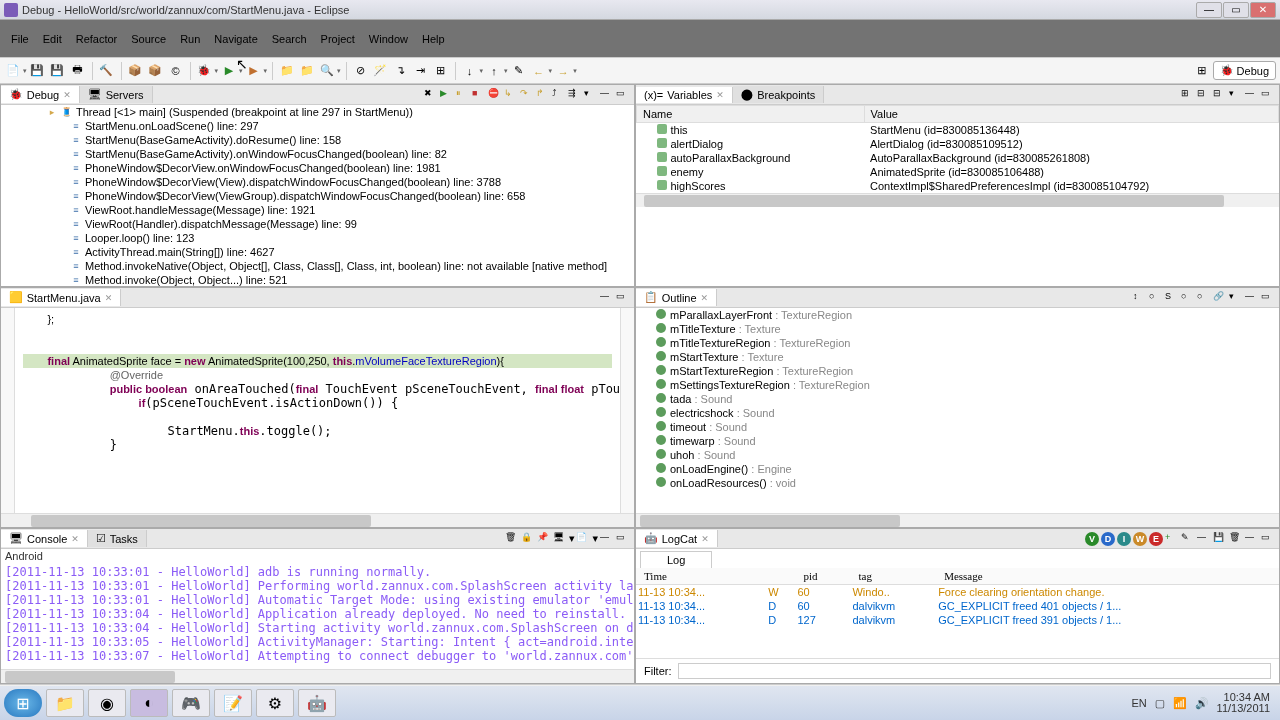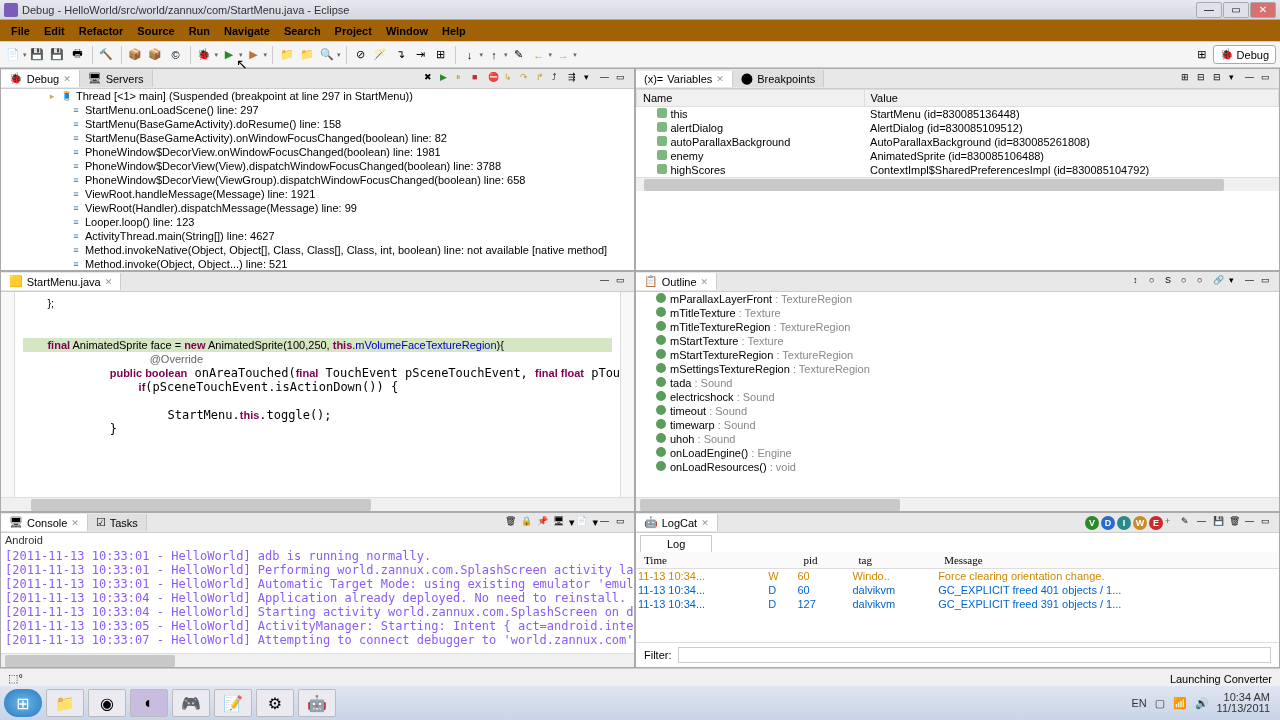--- a/index.html
+++ b/index.html
@@ -3,21 +3,21 @@
 <meta charset="utf-8">
 <style>
 * { margin: 0; padding: 0; box-sizing: border-box; font-family: "Segoe UI", Tahoma, sans-serif; font-size: 11px; }
 body { background: #f0f0f0; width: 1280px; height: 720px; overflow: hidden; position: relative; }
 .titlebar { height: 20px; background: linear-gradient(#e8e8f0, #d4d8e0); display: flex; align-items: center; padding: 0 4px; border-bottom: 1px solid #aaa; }
 .titlebar .icon { width: 14px; height: 14px; background: #7b5cb8; border-radius: 2px; margin-right: 4px; }
 .titlebar .title { flex: 1; color: #333; }
 .titlebar .winbtns { display: flex; gap: 1px; }
 .titlebar .winbtn { width: 26px; height: 16px; background: #e0e0e8; border: 1px solid #aaa; border-radius: 2px; display: flex; align-items: center; justify-content: center; font-size: 10px; }
 .titlebar .winbtn.close { background: #d97070; color: #fff; }
-.menubar { height: 22px; background: #a16207; display: flex; align-items: center; padding: 0 4px; border-bottom: 1px solid #ccc; font-weight: bold; }
+.menubar { height: 38px; background: #737373; display: flex; align-items: center; padding: 0 4px; border-bottom: 1px solid #ccc; }
 .menubar span { padding: 2px 7px; cursor: default; }
 .toolbar { height: 26px; background: #f5f5f5; display: flex; align-items: center; padding: 0 4px; border-bottom: 1px solid #ccc; gap: 2px; }
 .toolbar .tbtn { width: 18px; height: 18px; display: flex; align-items: center; justify-content: center; border-radius: 2px; }
 .toolbar .sep { width: 1px; height: 18px; background: #ccc; margin: 0 3px; }
 .toolbar .dd { font-size: 7px; color: #666; margin-left: -1px; }
 .persp { margin-left: auto; display: flex; gap: 2px; align-items: center; }
 .persp .pbtn { padding: 2px 6px; border: 1px solid #aaa; background: #fff; border-radius: 3px; display: flex; align-items: center; gap: 3px; }
 .main { display: grid; grid-template-columns: 635px 645px; grid-template-rows: 203px 241px 156px; height: 600px; }
 .panel { border: 1px solid #aaa; background: #fff; display: flex; flex-direction: column; overflow: hidden; }
 .tabbar { height: 20px; background: #e8e8e8; display: flex; align-items: center; border-bottom: 1px solid #ccc; }
@@ -32,21 +32,21 @@
 .tree-icon { width: 12px; height: 10px; display: inline-flex; align-items: center; justify-content: center; font-size: 9px; }
 .stack-icon { color: #3a6da8; }
 .thread-icon { color: #d4a84c; }
 .vars-table { width: 100%; border-collapse: collapse; }
 .vars-table th { text-align: left; padding: 2px 6px; background: #f0f0f0; border: 1px solid #ddd; font-weight: normal; }
 .vars-table td { padding: 1px 6px; white-space: nowrap; }
 .vars-table td:first-child { padding-left: 20px; }
 .var-icon { width: 10px; height: 10px; background: #7fb87f; border-radius: 2px; display: inline-block; margin-right: 4px; }
 .editor { font-family: "Consolas", monospace; font-size: 12px; padding: 4px 8px; line-height: 14px; white-space: pre; overflow: auto; }
 .editor .kw { color: #7f0055; font-weight: bold; }
-.editor .ann { color: #646464; margin-left: 40px; }
+.editor .ann { color: #646464; }
 .editor .field { color: #0000c0; }
 .editor .hl { background: #d4e6c3; display: inline-block; width: 100%; }
 .outline-row { padding: 1px 4px 1px 20px; white-space: nowrap; }
 .outline-row .o-icon { display: inline-block; width: 10px; height: 10px; border-radius: 5px; margin-right: 4px; }
 .o-field { background: #5c9c5c; }
 .o-method { background: #5c9c5c; }
 .outline-row .o-type { color: #888; }
 .console-text { font-family: "Consolas", monospace; font-size: 12px; padding: 2px 4px; line-height: 14px; white-space: pre; overflow: auto; color: #8b5cf6; }
 .log-table { width: 100%; font-family: "Consolas", monospace; font-size: 12px; border-collapse: collapse; }
 .log-table th { text-align: left; padding: 2px 8px; font-weight: normal; border-bottom: 1px solid #ddd; font-family: "Segoe UI"; font-size: 11px; background: #fafafa; }

